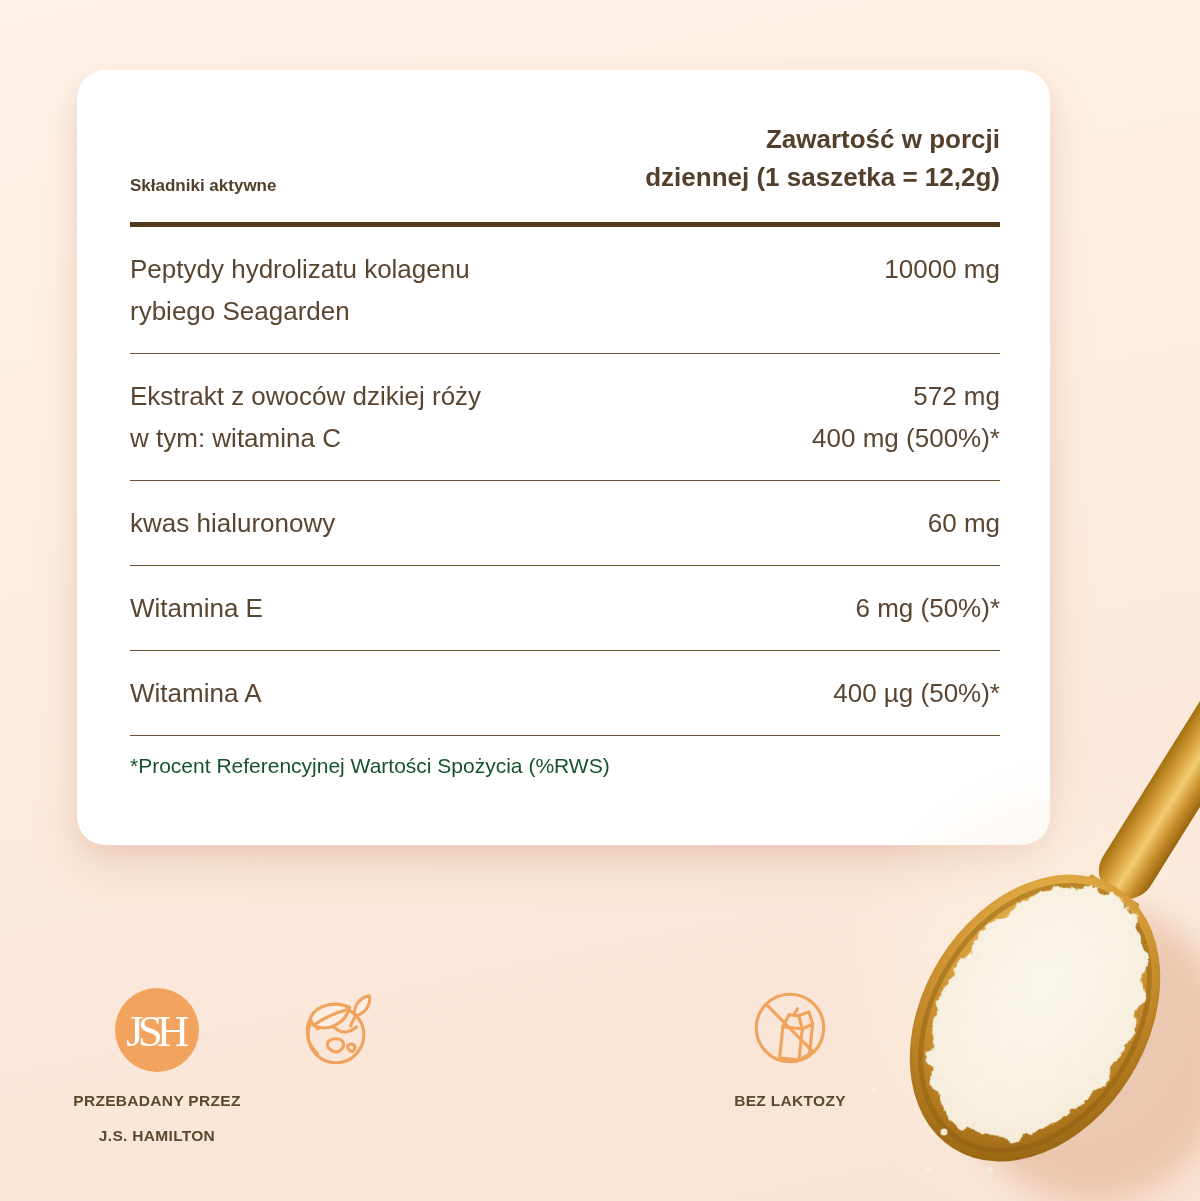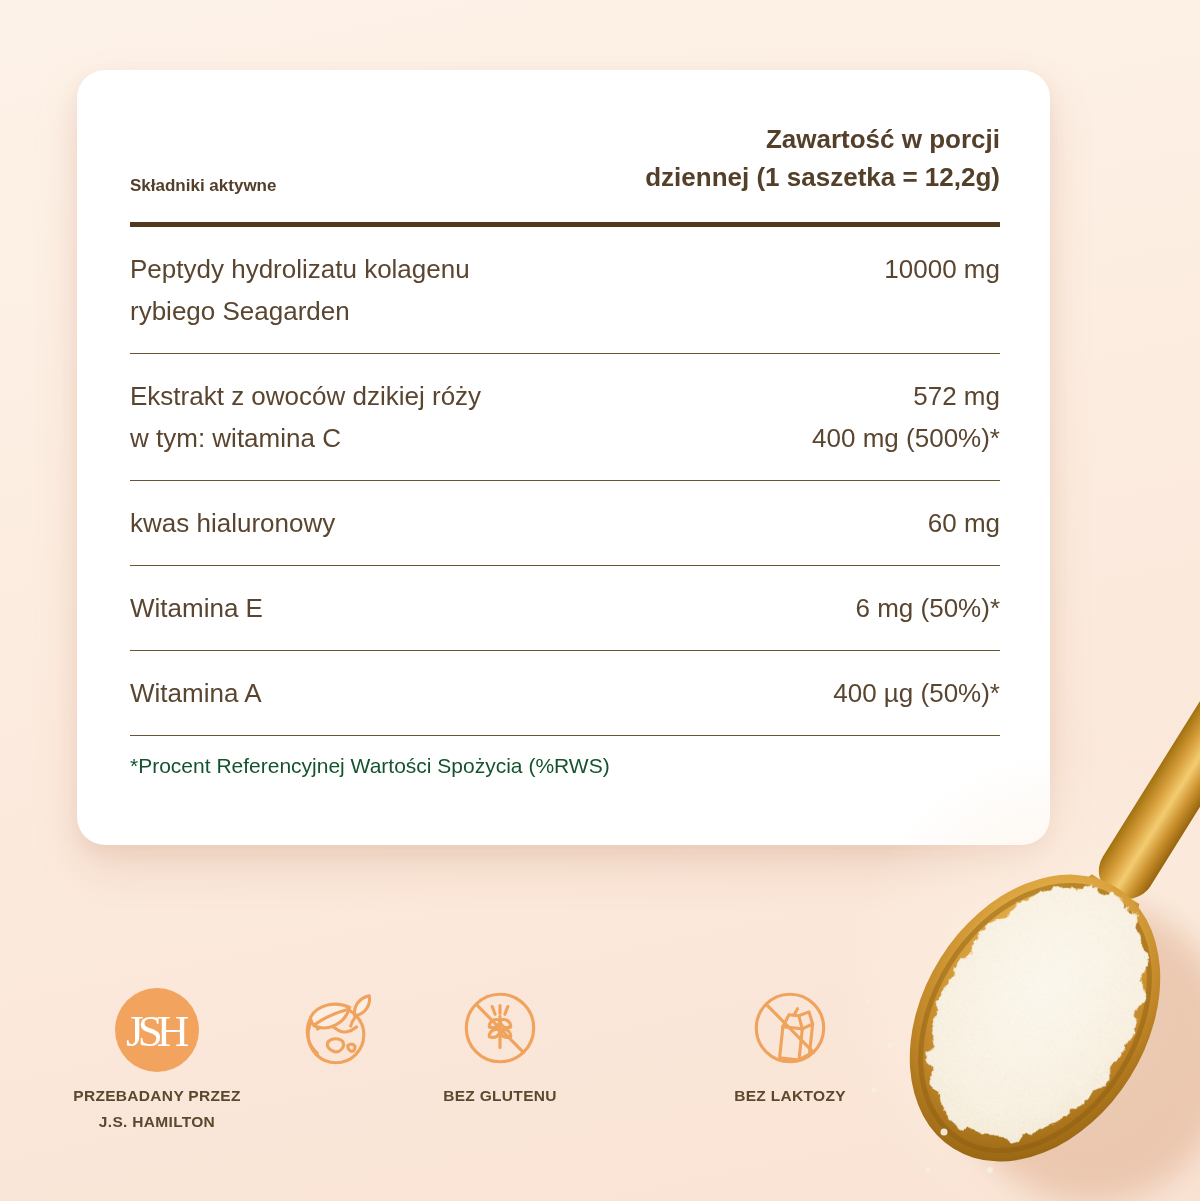--- a/index.html
+++ b/index.html
@@ -20,21 +20,21 @@
   .row{display:flex;justify-content:space-between;align-items:flex-start;
     padding:21px 0;border-bottom:1.5px solid #6b5335;
     font-size:26px;line-height:42px;color:#5a4630;}
   .row .val{text-align:right;padding-left:20px;flex-shrink:0;}
   .footnote{padding-top:18px;font-size:21px;color:#14532d;}
 
   
   .badge{position:absolute;top:986px;display:flex;flex-direction:column;align-items:center;
     gap:11px;z-index:2;width:250px;}
   .badge .b-label{font-size:15.5px;font-weight:700;letter-spacing:.02em;color:#5c482e;
-    text-align:center;line-height:26px;}
+    text-align:center;line-height:35px;}
   .badge-jsh{left:32px;}
   .badge-fish{left:210px;}
   .badge-gluten{left:375px;}
   .badge-gmo{left:515px;}
   .badge-lactose{left:665px;}
   .icon-wrap{width:86px;height:86px;display:flex;align-items:flex-end;justify-content:center;}
   .jsh-circle{width:84px;height:84px;border-radius:50%;background:#f2a45f;
     display:flex;align-items:center;justify-content:center;}
   .jsh-mono{font-family:"Liberation Serif", serif;color:#ffffff;font-size:45px;
     letter-spacing:-0.13em;padding-right:.1em;line-height:1;transform:translateY(1px);}
@@ -103,37 +103,20 @@
         <path d="M57 62 C61 59 66 61 64 66 C62 70 57 67 57 62 Z" fill="none"></path>
         <path d="M19 33 C26 20 45 16 59 23 C55 39 37 48 23 42 C20 39 19 36 19 33 Z" fill="#fdeee3"></path>
         <path d="M24 40 C34 33 45 28 57 25" fill="none"></path>
         <path d="M18 36 C13 48 16 61 26 70" fill="none"></path>
         <path d="M64 31 C63 20 70 13 79 11 C81 20 75 29 66 31 Z" fill="#fdeee3"></path>
         <path d="M66 31 C63 35 61 38 60 42" fill="none"></path>
       </svg>
     </div>
   </div>
 
-  <div class="badge badge-gluten">
-    <div class="icon-wrap">
-      <svg width="88" height="88" viewBox="0 0 88 88" fill="none" stroke="#f0a35d" stroke-width="3.2" stroke-linecap="round" stroke-linejoin="round">
-        <circle cx="44" cy="44" r="34.5"></circle>
-        <line x1="20" y1="20" x2="68" y2="69"></line>
-        <line x1="44" y1="32" x2="44" y2="64"></line>
-        <line x1="39" y1="30" x2="36" y2="22"></line>
-        <line x1="44" y1="29" x2="44" y2="21"></line>
-        <line x1="49" y1="30" x2="52" y2="22"></line>
-        <path d="M44 36 C38 34 33 37 33 43 C39 45 44 42 44 36 Z"></path>
-        <path d="M44 36 C50 34 55 37 55 43 C49 45 44 42 44 36 Z"></path>
-        <path d="M44 46 C38 44 33 47 33 53 C39 55 44 52 44 46 Z"></path>
-        <path d="M44 46 C50 44 55 47 55 53 C49 55 44 52 44 46 Z"></path>
-      </svg>
-    </div>
-    <div class="b-label pre">BEZ GLUTENU</div>
-  </div>
 
 
   <div class="badge badge-lactose">
     <div class="icon-wrap">
       <svg width="88" height="88" viewBox="0 0 88 88" fill="none" stroke="#f0a35d" stroke-width="3.2" stroke-linecap="round" stroke-linejoin="round">
         <circle cx="44" cy="44" r="34.5"></circle>
         <line x1="20" y1="20" x2="68" y2="69"></line>
         <g transform="rotate(6 48 50)">
           <path d="M36 44 L56 44 L56 76 L36 76 Z"></path>
           <path d="M56 44 L66 38 L66 69 L56 76"></path>

